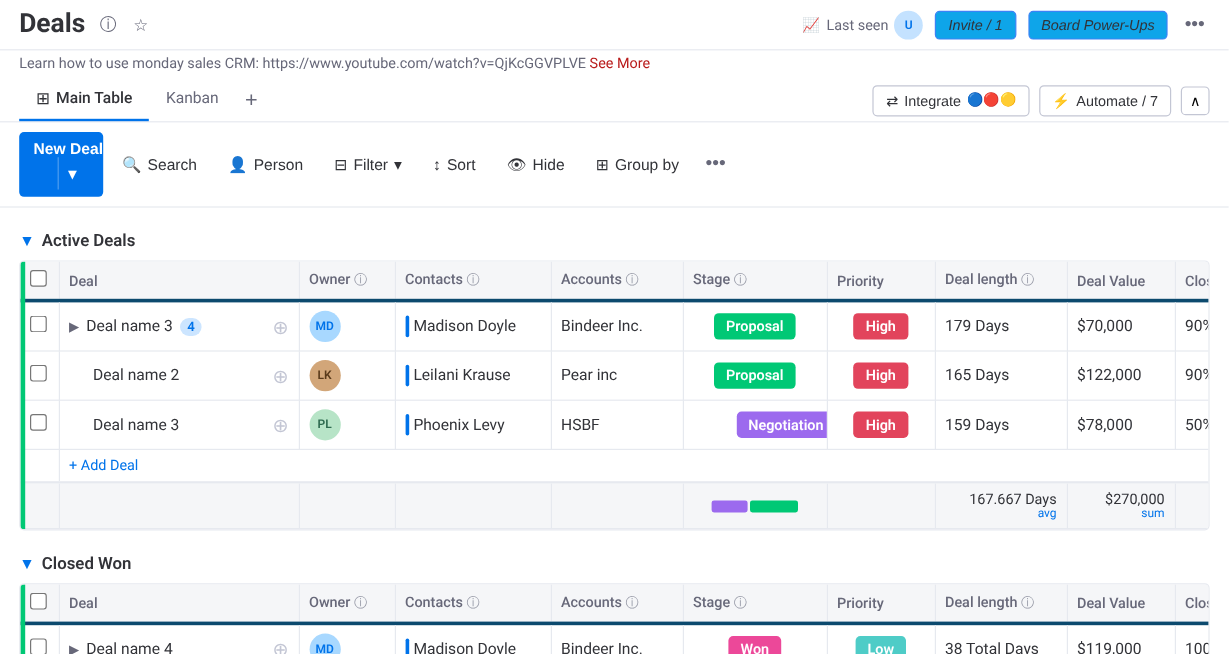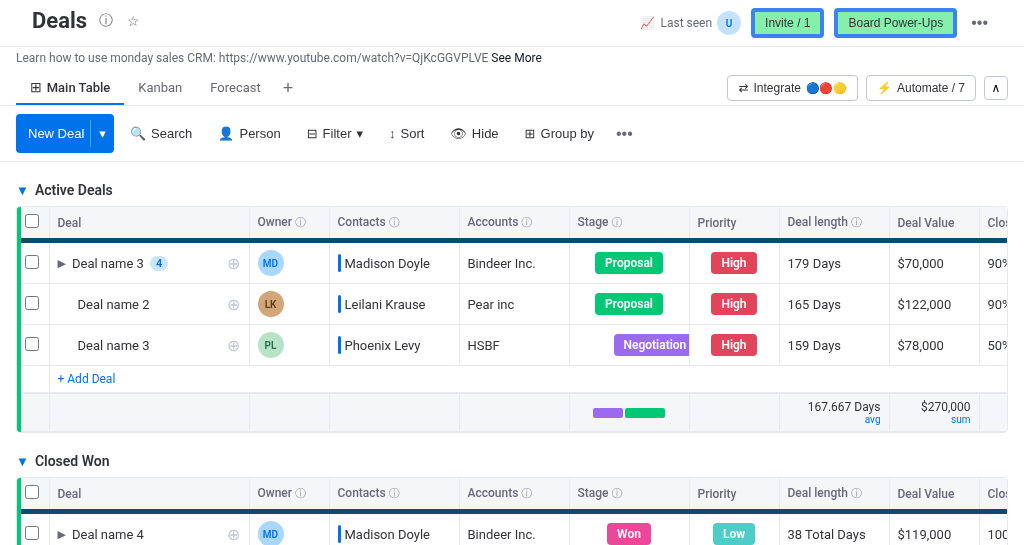--- a/index.html
+++ b/index.html
@@ -1,63 +1,63 @@
 <!DOCTYPE html>
 <html><head>
   <meta charset="utf-8">
   <style>
     * { box-sizing: border-box; margin: 0; padding: 0; }
     body { font-family: -apple-system, BlinkMacSystemFont, 'Segoe UI', Roboto, sans-serif; font-size: 13px; background: #fff; color: #323338; overflow-x: hidden; }
     
     
-    .app-header { display: flex; align-items: flex-start; justify-content: space-between; padding: 8px 32px; border-bottom: 1px solid #e6e9ef; }
+    .app-header { display: flex; align-items: flex-end; justify-content: space-between; padding: 8px 16px; border-bottom: 1px solid #e6e9ef; }
     .header-left { display: flex; align-items: center; gap: 8px; }
     .page-title-text { font-size: 22px; font-weight: 700; color: #323338; }
     .header-icons { display: flex; gap: 6px; align-items: center; }
     .icon-btn { background: none; border: none; cursor: pointer; color: #676879; font-size: 14px; padding: 2px 4px; }
     .header-right { display: flex; align-items: center; gap: 10px; }
     .last-seen { display: flex; align-items: center; gap: 5px; font-size: 12px; color: #676879; }
     .avatar { width: 24px; height: 24px; border-radius: 50%; background: #c4e2ff; display: inline-flex; align-items: center; justify-content: center; font-size: 10px; font-weight: 600; color: #0073ea; }
-    .btn-outline { border: 4px solid #3b82f6; border-radius: 4px; padding: 4px 10px; background: #86efac; cursor: pointer; font-size: 12px; color: #323338; }
+    .btn-outline { border: 1px solid #3b82f6; border-radius: 4px; padding: 4px 10px; background: #0ea5e9; cursor: pointer; font-size: 12px; color: #323338; font-style: italic; }
     .dots-btn { background: none; border: none; cursor: pointer; font-size: 16px; color: #676879; padding: 2px 4px; }
     
     
     .subtitle { padding: 4px 16px 6px; font-size: 12px; color: #676879; }
-    .subtitle a { color: #0f172a; text-decoration: none; }
+    .subtitle a { color: #b91c1c; text-decoration: none; }
     
     
     .tabs-bar { display: flex; align-items: center; padding: 0 16px; border-bottom: 1px solid #e6e9ef; gap: 0; }
     .tab { display: flex; align-items: center; gap: 5px; padding: 8px 14px; cursor: pointer; font-size: 13px; color: #676879; border-bottom: 2px solid transparent; white-space: nowrap; }
     .tab.active { color: #323338; border-bottom: 2px solid #0073ea; font-weight: 500; }
     .tab-icon { font-size: 14px; }
     .add-tab { background: none; border: none; cursor: pointer; color: #676879; font-size: 18px; padding: 4px 8px; }
     .tabs-right { margin-left: auto; display: flex; align-items: center; gap: 8px; }
     .integrate-btn { display: flex; align-items: center; gap: 5px; padding: 5px 10px; border: 1px solid #c3c6d4; border-radius: 4px; cursor: pointer; font-size: 12px; background: #fff; color: #323338; }
     .automate-btn { display: flex; align-items: center; gap: 5px; padding: 5px 10px; border: 1px solid #c3c6d4; border-radius: 4px; cursor: pointer; font-size: 12px; background: #fff; color: #323338; }
     .collapse-btn { width: 24px; height: 24px; border: 1px solid #c3c6d4; border-radius: 4px; background: #fff; cursor: pointer; display: flex; align-items: center; justify-content: center; font-size: 12px; }
     
     
     .toolbar { display: flex; align-items: center; padding: 8px 16px; gap: 6px; border-bottom: 1px solid #e6e9ef; }
-    .new-deal-btn { background: #0073ea; color: #fff; border: none; border-radius: 4px; padding: 6px 0 6px 12px; cursor: pointer; font-size: 13px; font-weight: 400; display: flex; align-items: center; }
+    .new-deal-btn { background: #0073ea; color: #fff; border: none; border-radius: 4px; padding: 6px 0 6px 12px; cursor: pointer; font-size: 13px; font-weight: 700; display: flex; align-items: center; flex-direction: column; }
     .new-deal-btn .chevron { padding: 6px 8px; border-left: 1px solid rgba(255,255,255,0.3); margin-left: 6px; }
     .tool-btn { display: flex; align-items: center; gap: 5px; padding: 5px 10px; border-radius: 4px; cursor: pointer; font-size: 13px; color: #323338; background: none; border: none; }
     .toolbar-more { background: none; border: none; cursor: pointer; color: #676879; font-size: 16px; padding: 4px 6px; }
     
     
     .content { padding: 0 0 20px; overflow-x: auto; }
     
     
     .section { margin: 12px 0 0; }
     .section-header { display: flex; align-items: center; gap: 6px; padding: 8px 16px; cursor: pointer; }
     .section-chevron { color: #0073ea; font-size: 13px; }
     .section-title { font-size: 14px; font-weight: 600; color: #323338; }
     
     
     .deals-table { width: 100%; border-collapse: collapse; table-layout: fixed; }
-    .deals-table th { background: #f5f6f8; font-size: 12px; font-weight: 500; color: #676879; padding: 7px 8px; border-bottom: 5px solid #0c4a6e; border-right: 1px solid #e6e9ef; text-align: left; white-space: nowrap; overflow: hidden; text-overflow: ellipsis; }
+    .deals-table th { background: #f5f6f8; font-size: 12px; font-weight: 500; color: #676879; padding: 7px 8px; border-bottom: 3px solid #0c4a6e; border-right: 1px solid #e6e9ef; text-align: left; white-space: nowrap; overflow: hidden; text-overflow: ellipsis; }
     .deals-table td { padding: 7px 8px; border-bottom: 1px solid #e6e9ef; border-right: 1px solid #e6e9ef; font-size: 13px; color: #323338; white-space: nowrap; overflow: hidden; text-overflow: ellipsis; vertical-align: middle; }
     .col-check { width: 32px; }
     .col-deal { width: 200px; }
     .col-owner { width: 80px; margin-left: 44px; }
     .col-contacts { width: 130px; }
     .col-accounts { width: 110px; }
     .col-stage { width: 120px; }
     .col-priority { width: 90px; }
     .col-deal-length { width: 110px; margin-left: 15px; }
     .col-deal-value { width: 90px; }
@@ -125,23 +125,20 @@
   <a href="#">See More</a>
 </div>
 
 <div class="tabs-bar">
   <div class="tab active">
     <span class="tab-icon">⊞</span>
     <span>Main Table</span>
   </div>
   <div class="tab">
     <span>Kanban</span>
-  </div>
-  <div class="tab">
-    <span>Forecast</span>
   </div>
   <button class="add-tab">+</button>
   <div class="tabs-right">
     <button class="integrate-btn">
       <span>⇄</span>
       <span>Integrate</span>
       <span style="font-size:11px;color:#676879;">🔵🔴🟡</span>
     </button>
     <button class="automate-btn">
       <span>⚡</span>

